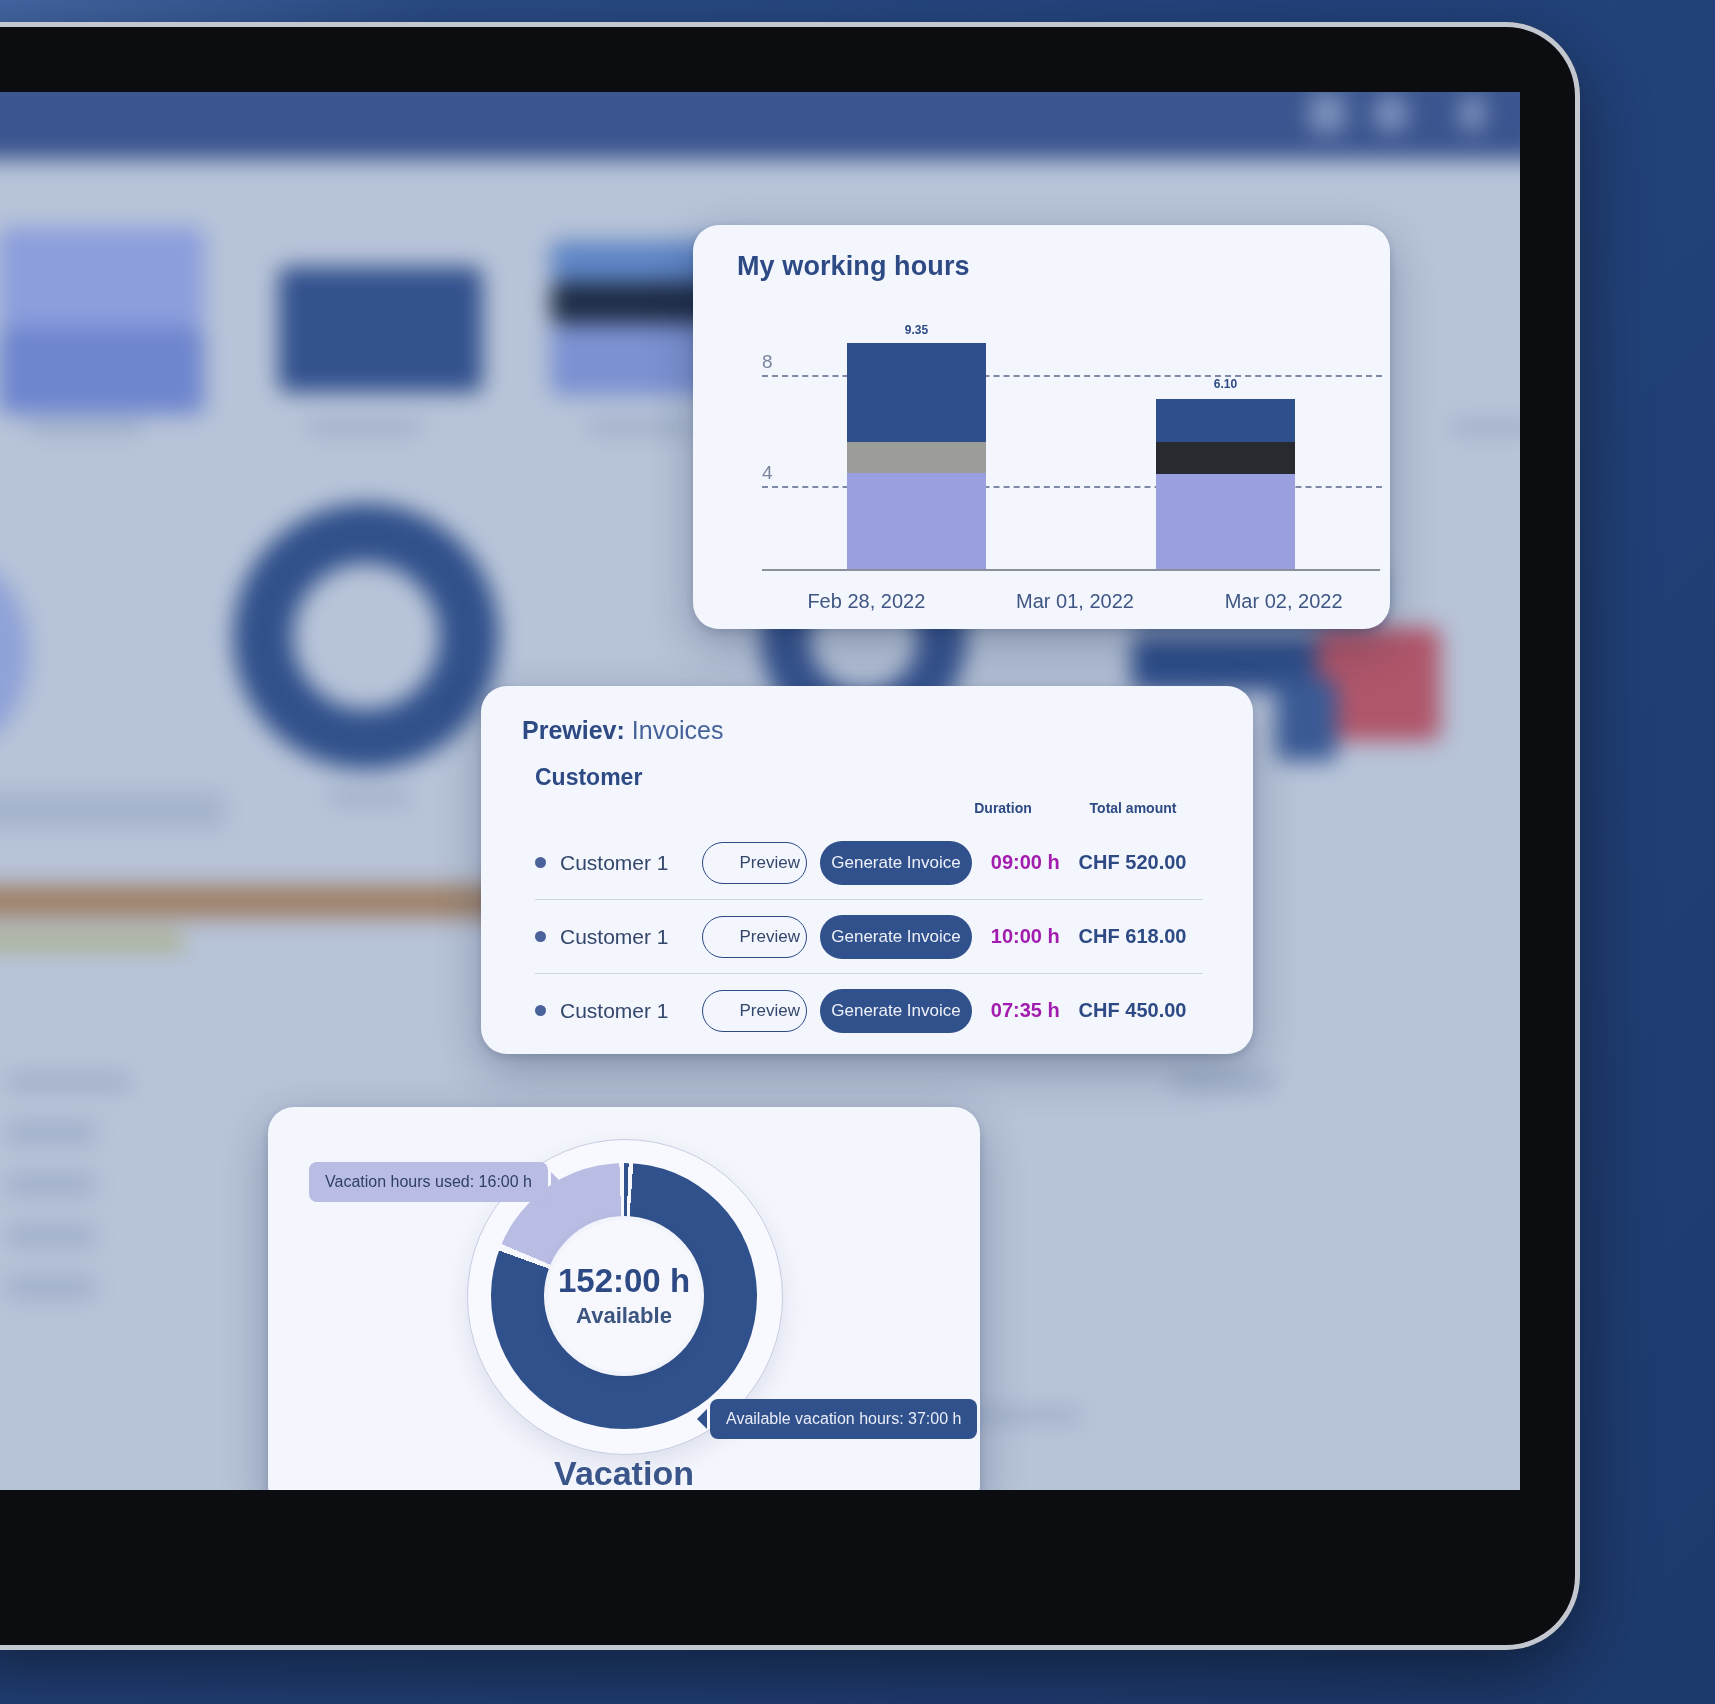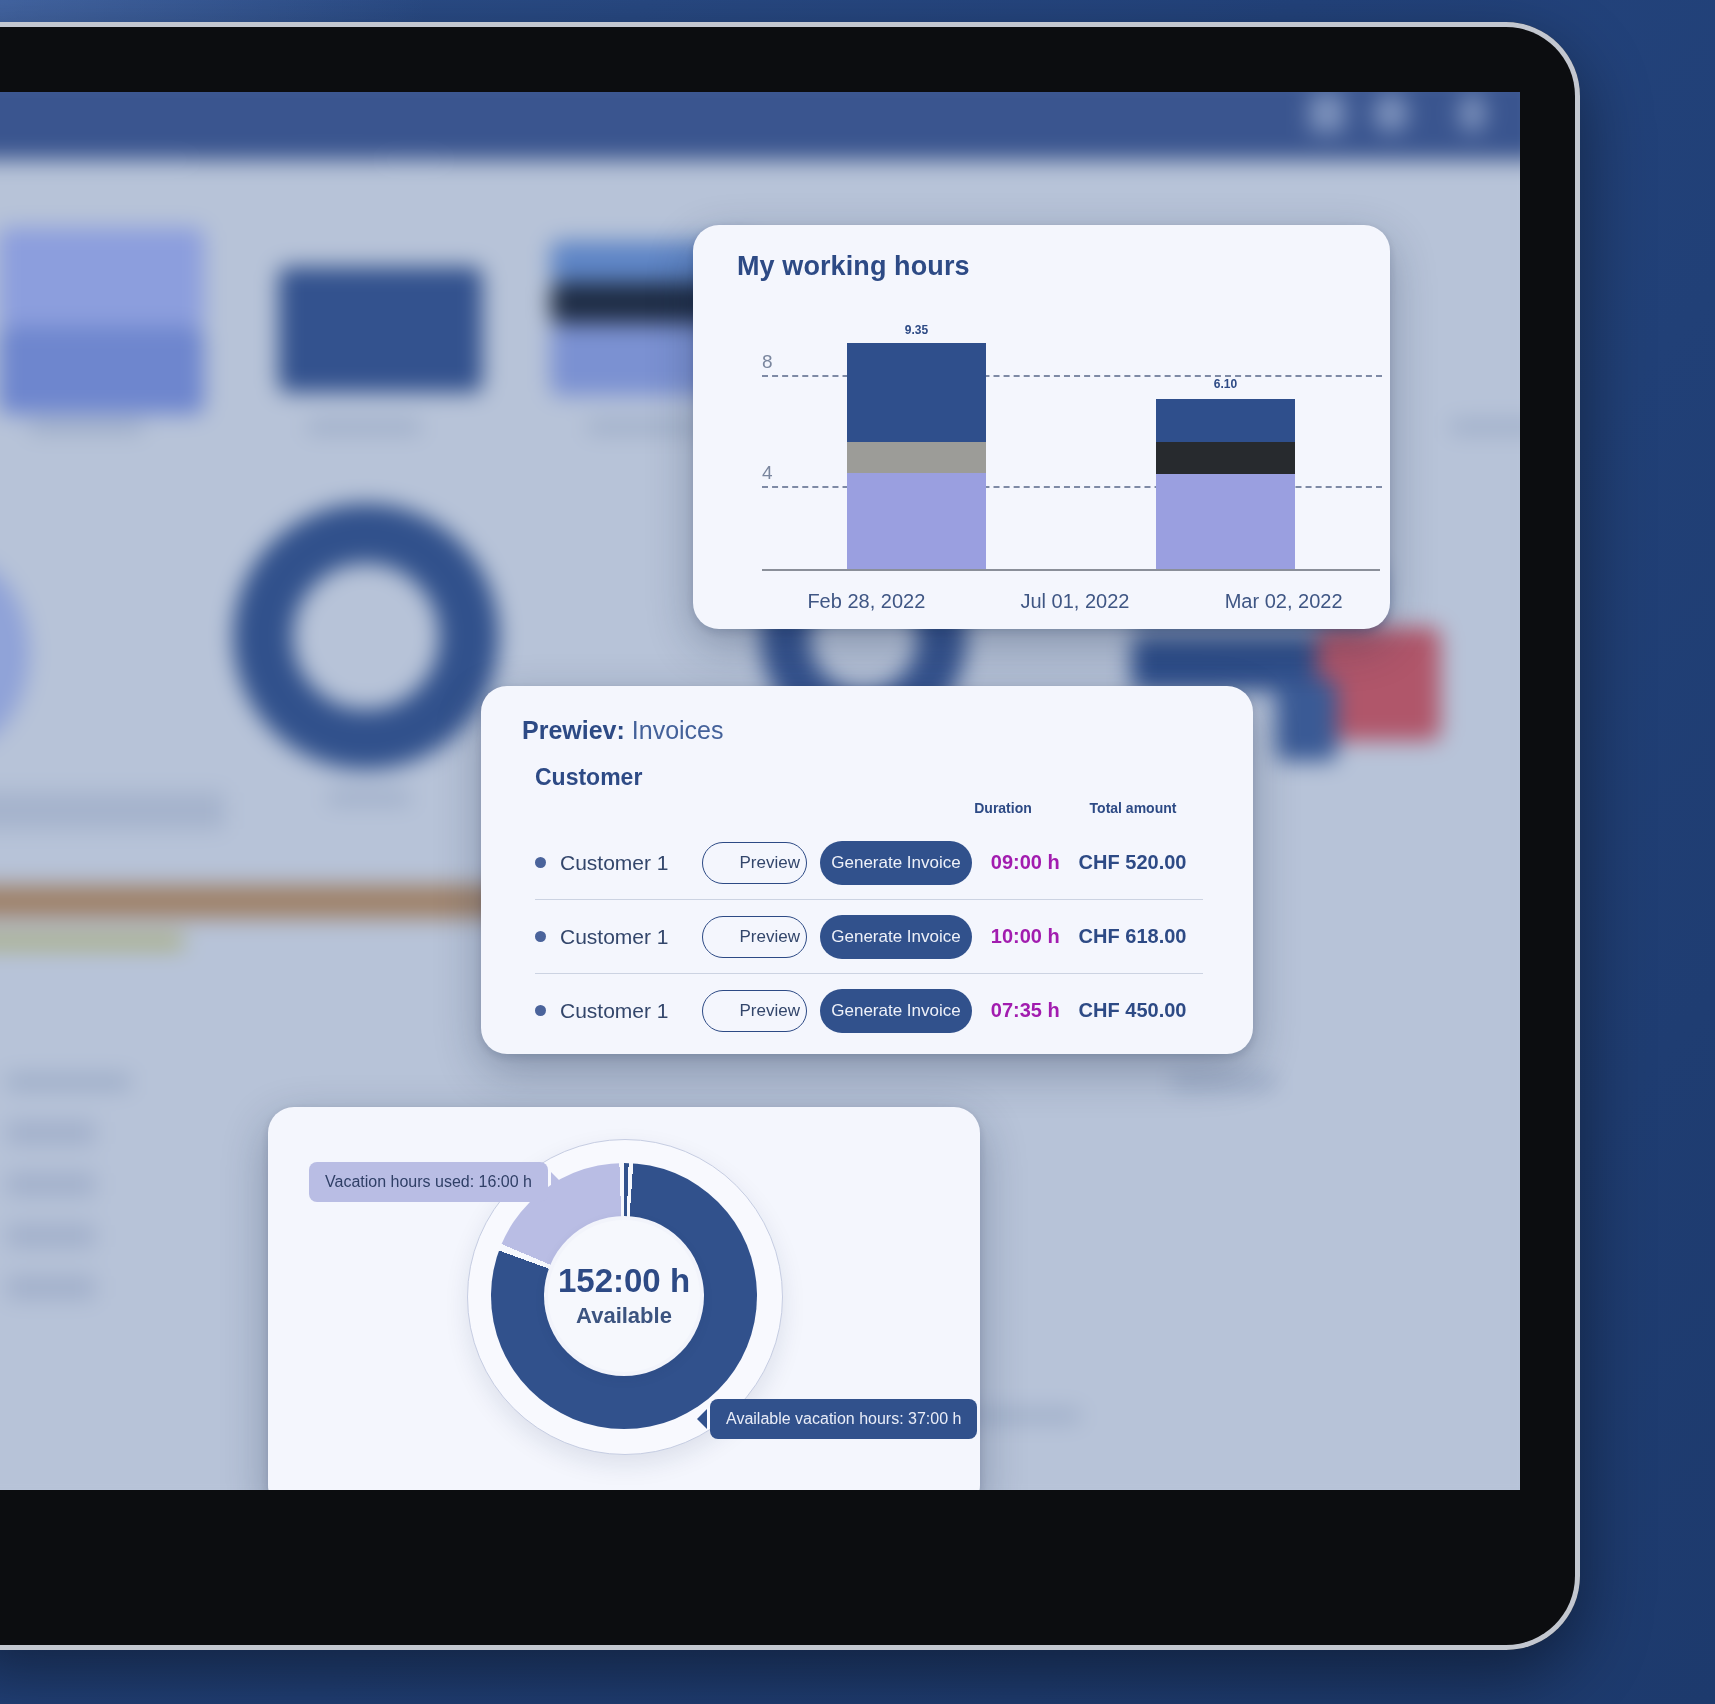--- a/index.html
+++ b/index.html
@@ -470,21 +470,21 @@
             <div class="bar-total" style="bottom:178px;">6.10</div>
             <div class="seg" style="height:43px;background:#2f4f8c;"></div>
             <div class="seg" style="height:32px;background:#272a2e;"></div>
             <div class="seg" style="height:95px;background:#9a9fe0;"></div>
           </div>
         </div>
       </div>
 
       <div class="xlabels">
         <div class="xlabel">Feb 28, 2022</div>
-        <div class="xlabel">Jul 01, 2022</div>
+        <div class="xlabel">Mar 01, 2022</div>
         <div class="xlabel">Mar 02, 2022</div>
       </div>
     </div>
 
     <div class="card" id="card-invoices">
       <div class="inv-title">
         <b>Prewiev:</b><span> Invoices</span>
       </div>
 
       <div class="inv-sub">Customer</div>
@@ -544,18 +544,19 @@
           <div class="donut-hole">
             <div class="hole-value">152:00 h</div>
             <div class="hole-label">Available</div>
           </div>
         </div>
 
         <div class="tooltip tt-used">Vacation hours used: 16:00 h</div>
         <div class="tooltip tt-avail">Available vacation hours: 37:00 h</div>
       </div>
 
+      <div class="vac-title">Vacation</div>
     </div>
 
   </div>
 
   <div class="device-rim"></div>
 </div>
 
 </body></html>

